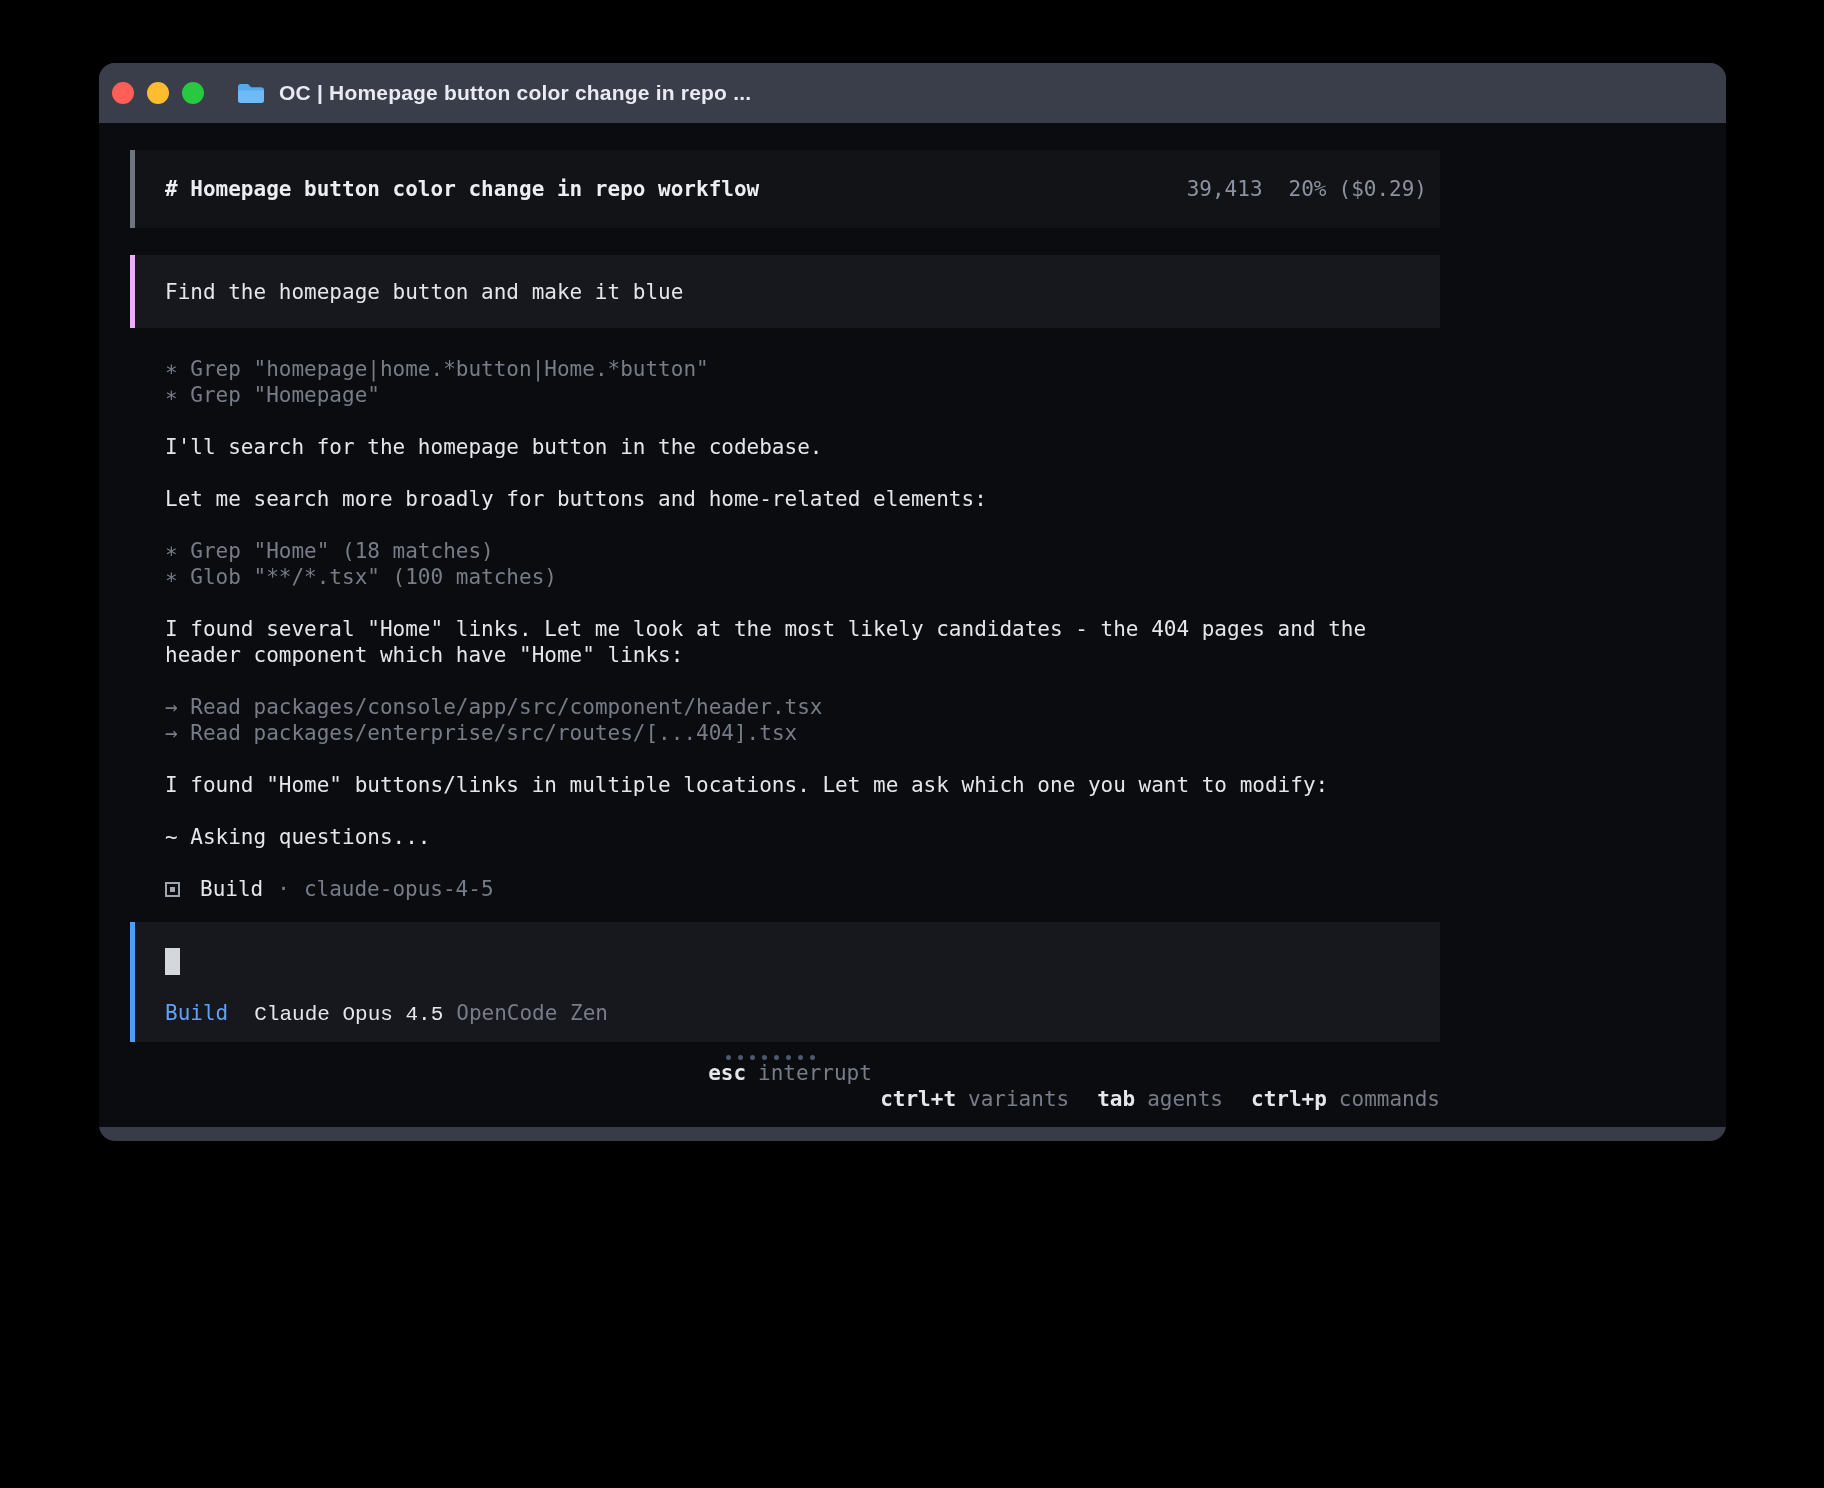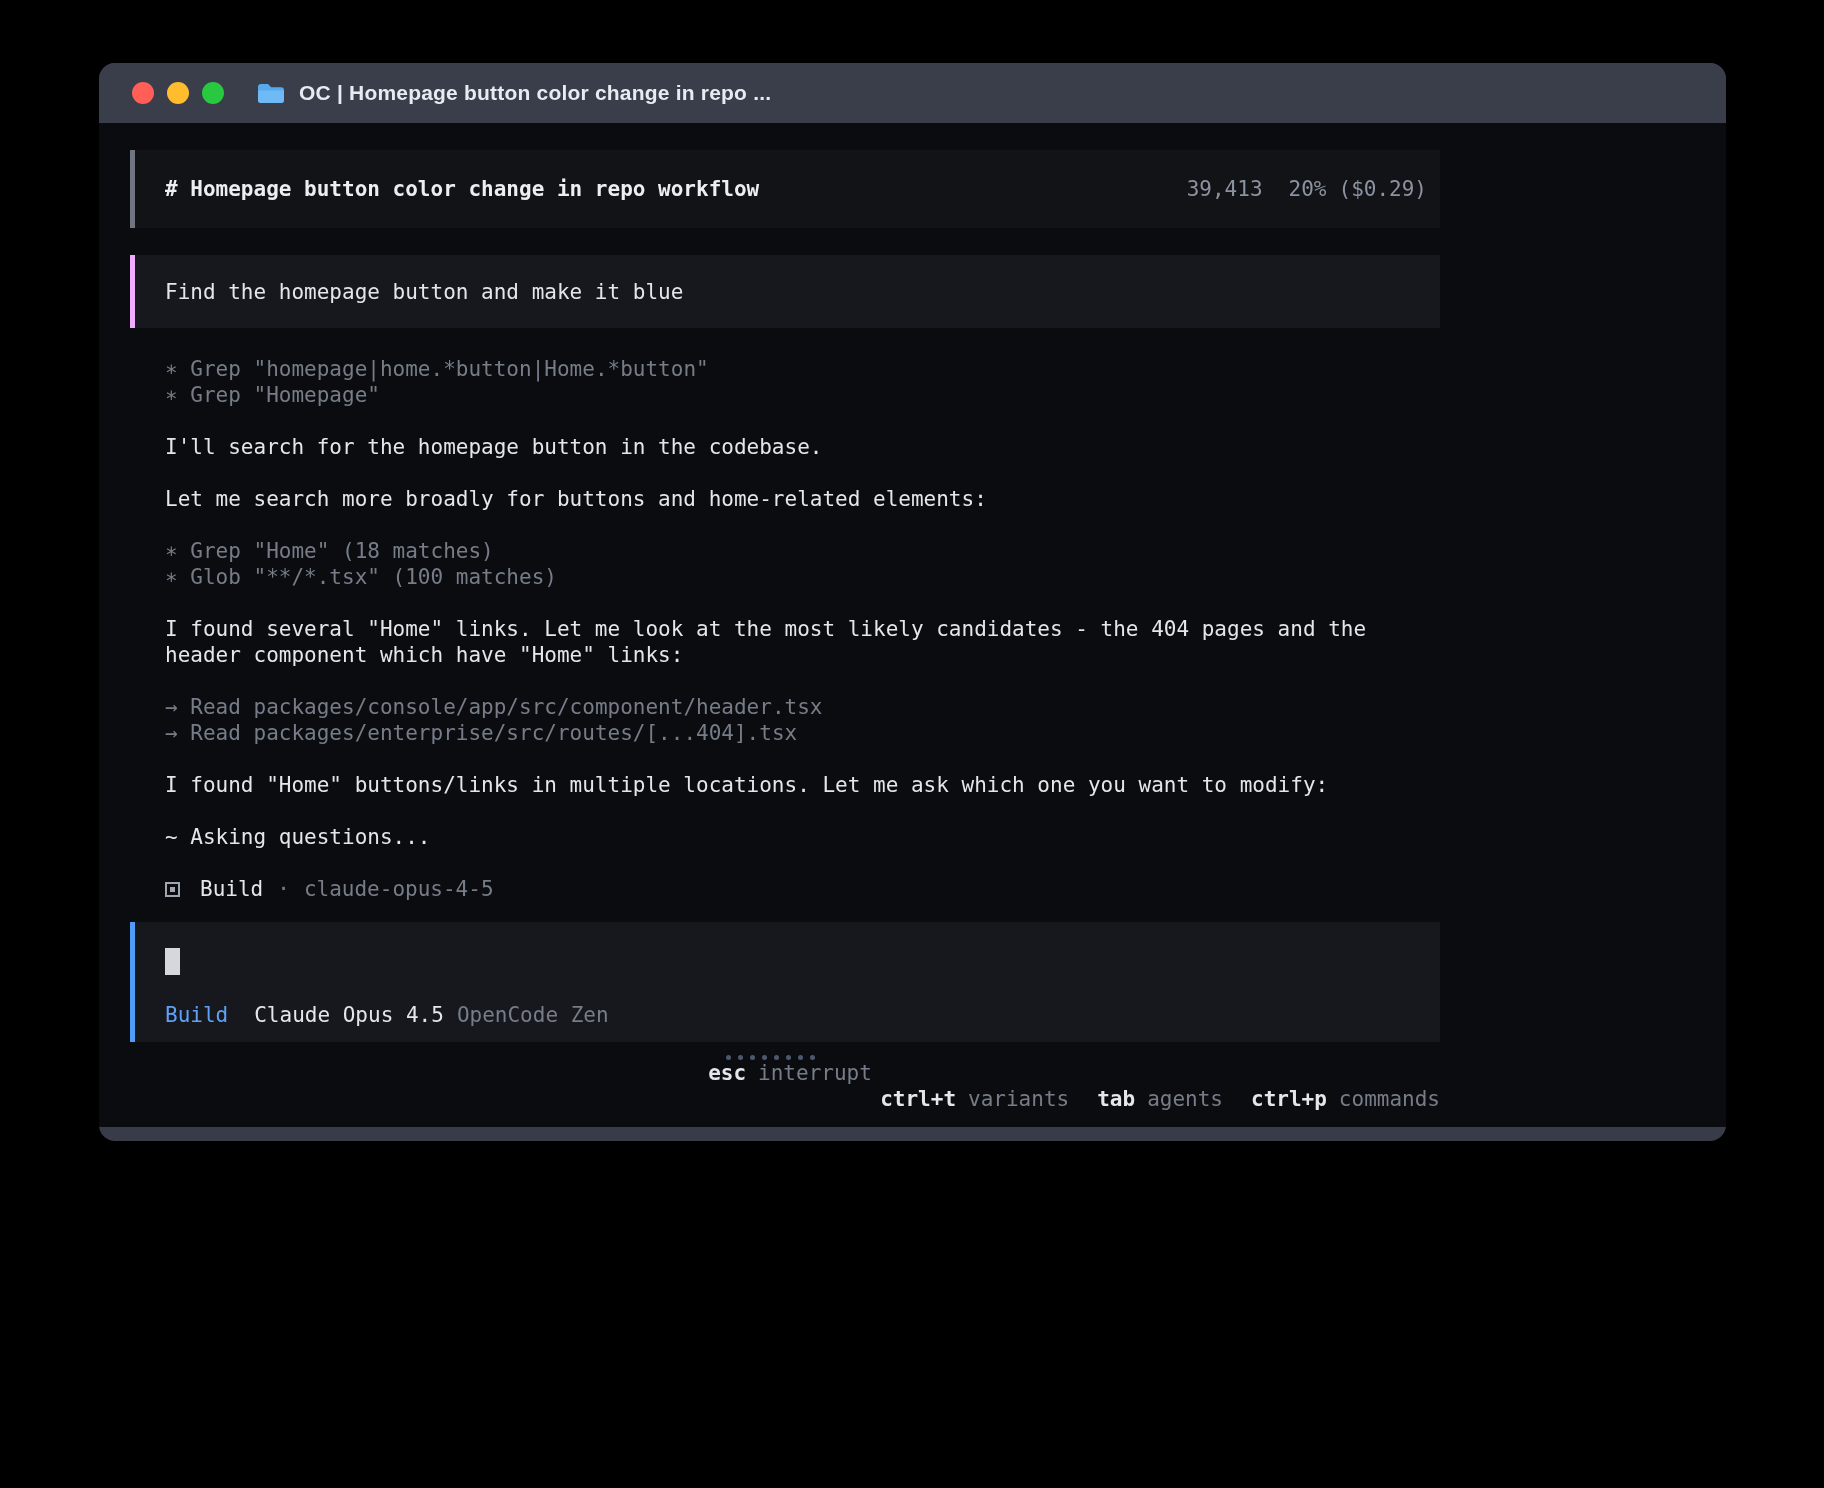--- a/index.html
+++ b/index.html
@@ -24,21 +24,21 @@
     display: flex;
     flex-direction: column;
     box-shadow: 0 30px 90px rgba(0,0,0,0.85);
   }
   .titlebar {
     height: 60px;
     flex: none;
     background: #3a3d4a;
     display: flex;
     align-items: center;
-    padding-left: 33px;
+    padding-left: 13px;
   }
   .traffic-lights { display: flex; gap: 13px; }
   .tl { width: 22px; height: 22px; border-radius: 50%; display: inline-block; }
   .tl.red { background: #ff5f57; }
   .tl.yellow { background: #febc2e; }
   .tl.green { background: #28c840; }
   .title-group {
     display: flex;
     align-items: center;
     gap: 13px;
@@ -117,21 +117,21 @@
     background: #16181d;
     border-left: 5px solid #4f9df7;
     padding: 26px 30px 14px 30px;
     display: flex;
     flex-direction: column;
     justify-content: space-between;
   }
   .cursor { width: 15px; height: 27px; background: #d4d7dc; }
   .model-line { display: flex; align-items: baseline; }
   .ml-agent { color: #5ea1f7; margin-right: 26px; }
-  .ml-model { color: #e3e6ea; margin-right: 13px; }
+  .ml-model { color: #e3e6ea; margin-right: 13px; font-family: Liberation Mono, monospace; }
   .ml-provider { color: #767d89; }
   .footer {
     margin-top: 13px;
     display: flex;
     align-items: center;
     width: 1310px;
     padding-left: 10px;
     flex-direction: column;
   }
   .spinner { display: flex; gap: 7px; align-items: center; margin-right: 39px; }

